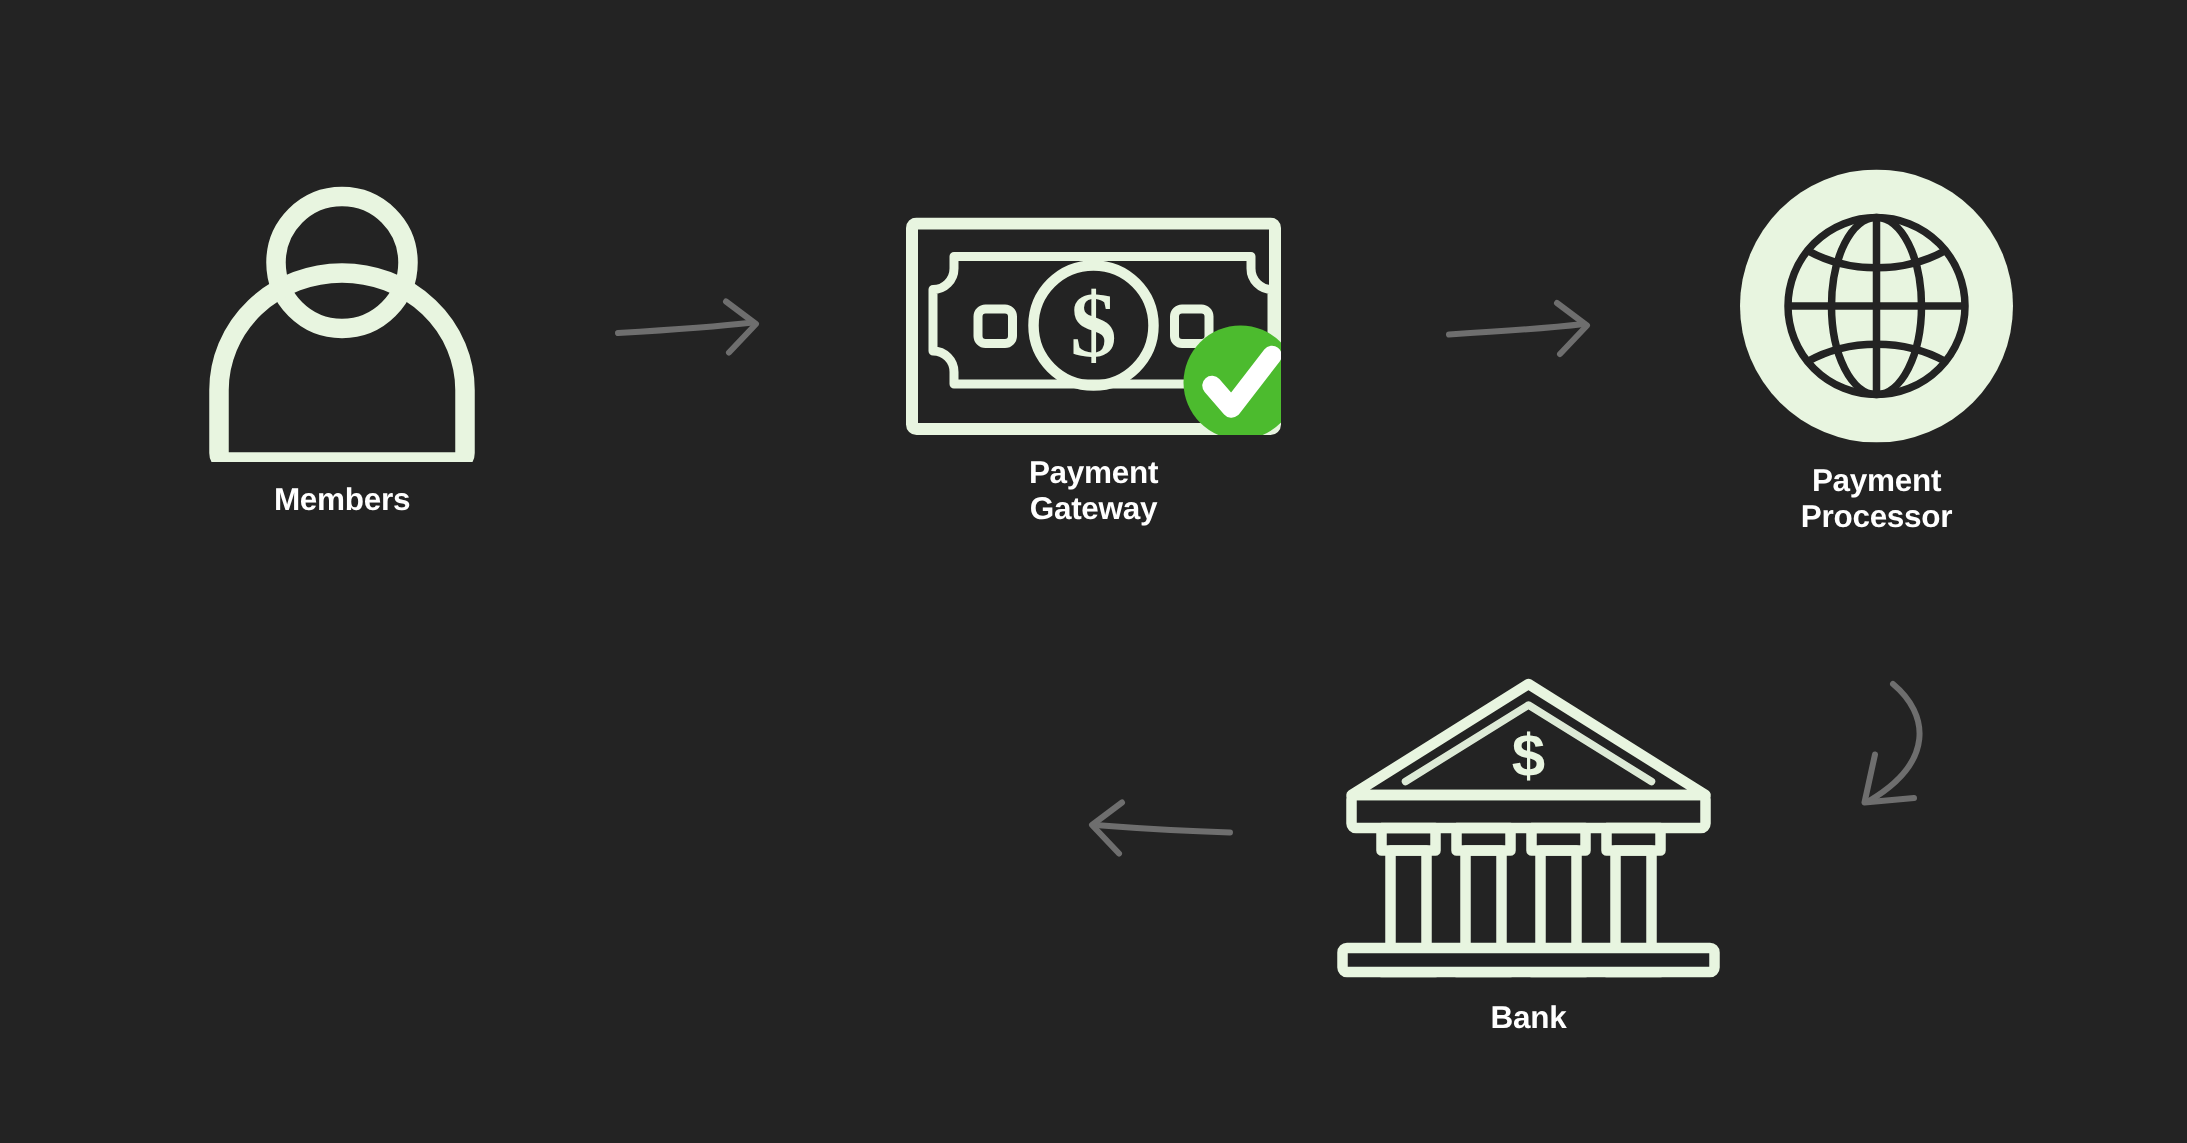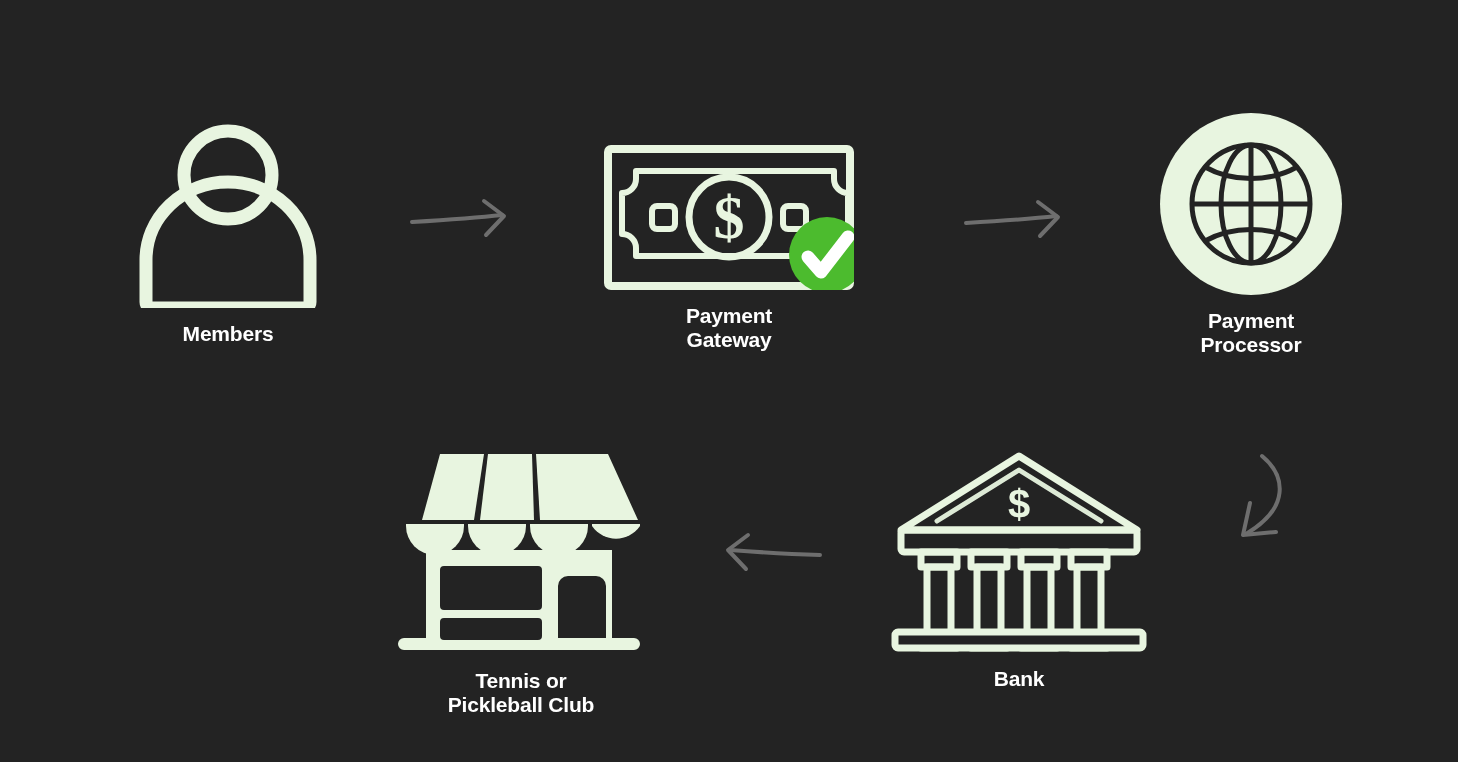--- a/index.html
+++ b/index.html
@@ -97,43 +97,20 @@
         <line x1="100" y1="32" x2="100" y2="150"></line>
         <ellipse cx="100" cy="91" rx="30" ry="59"></ellipse>
         <path d="M54 54 a78 60 0 0 0 92 0"></path>
         <path d="M54 128 a78 60 0 0 1 92 0"></path>
       </g>
     </svg>
     <div class="node-label">Payment
 Processor</div>
   </div>
 
-  <div class="node" id="node-club">
-    <svg class="node-icon" width="250" height="205" viewBox="0 0 250 205">
-      <g fill="#E8F5E0">
-
-        <path d="M36 4 h44 l-10 66 H18 Z" transform="translate(8,0)"></path>
-        <path d="M92 4 h44 l2 66 H84 Z" transform="translate(0,0)"></path>
-        <path d="M146 4 h44 l18 66 H150 Z" transform="translate(-6,0)"></path>
-        <path d="M198 4 h30 l30 66 H212 Z" transform="translate(-16,0)"></path>
-
-        <path d="M10 74 h58 v2 a29 29 0 0 1 -58 0 Z"></path>
-        <path d="M72 74 h58 v2 a29 29 0 0 1 -58 0 Z"></path>
-        <path d="M134 74 h58 v2 a29 29 0 0 1 -58 0 Z"></path>
-        <path d="M196 74 h48 v2 a29 29 0 0 1 -48 0 Z"></path>
-
-        <path d="M30 100 h186 v88 h22 a6 6 0 0 1 0 12 H8 a6 6 0 0 1 0 -12 h22 Z
-                 M48 116 h94 a4 4 0 0 1 4 4 v36 a4 4 0 0 1 -4 4 H48 a4 4 0 0 1 -4 -4 v-36 a4 4 0 0 1 4 -4 Z
-                 M48 168 h94 a4 4 0 0 1 4 4 v14 a4 4 0 0 1 -4 4 H48 a4 4 0 0 1 -4 -4 v-14 a4 4 0 0 1 4 -4 Z
-                 M172 126 h28 a10 10 0 0 1 10 10 v52 h-48 v-52 a10 10 0 0 1 10 -10 Z" fill-rule="evenodd"></path>
-      </g>
-    </svg>
-    <div class="node-label">Tennis or
-Pickleball Club</div>
-  </div>
 
   <div class="node" id="node-bank">
     <svg class="node-icon" width="260" height="205" viewBox="0 0 260 205">
       <g fill="none" stroke="#E8F5E0" stroke-width="7" stroke-linejoin="round">
 
         <path d="M130 8 L248 82 H12 Z"></path>
 
         <rect x="12" y="82" width="236" height="22" rx="3"></rect>
 
         <g>

